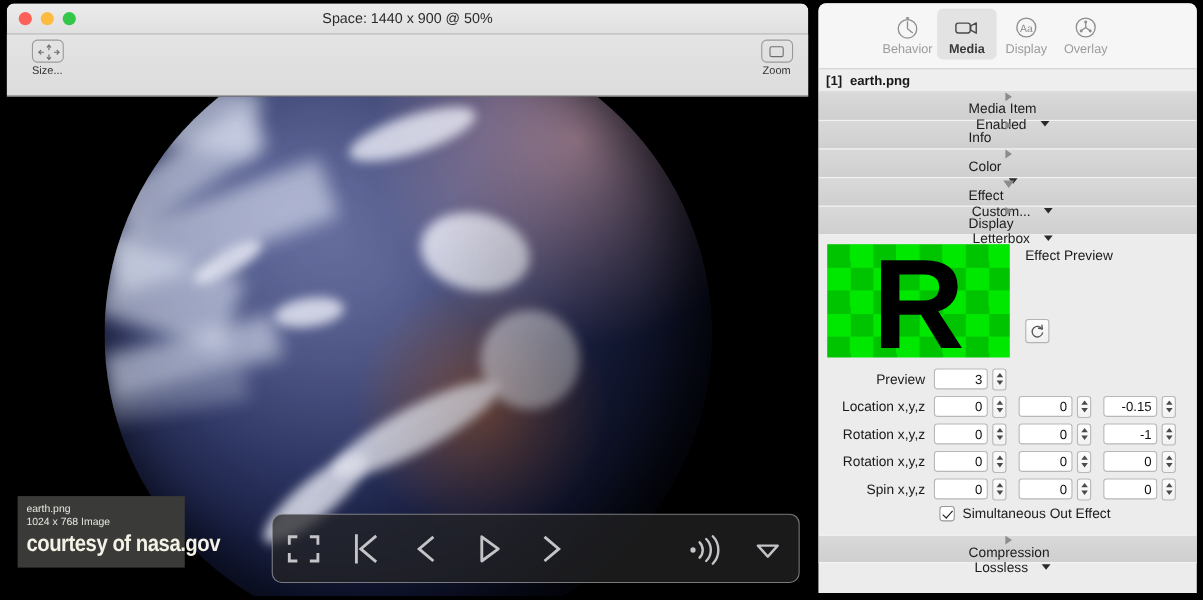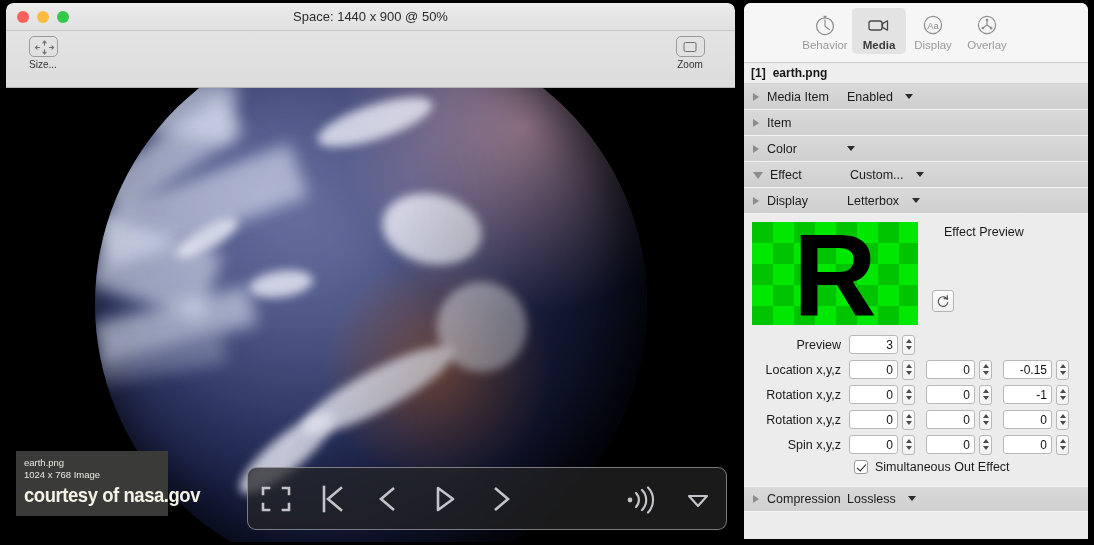--- a/index.html
+++ b/index.html
@@ -59,21 +59,21 @@
     border-bottom: 1px solid #b4b4b4;
   }
   .tb-item {
     position: absolute;
     top: 5px;
     width: 58px;
     text-align: center;
     cursor: default;
   }
   .tb-item.left  { left: 8px; }
-  .tb-item.right { right: 16px; }
+  .tb-item.right { right: 0; }
   .tb-label {
     font-size: 10px;
     color: #333;
     margin-top: 2px;
   }
   .icon-box {
     width: 29px; height: 21px;
     margin: 0 auto;
     border: 1px solid #9a9a9a;
     border-radius: 5px;
@@ -247,20 +247,21 @@
   .prop-row {
     height: 26px;
     background: linear-gradient(to bottom, #d9d9d9 0%, #cfcfcf 100%);
     border-bottom: 1px solid #f3f3f3;
     display: flex;
     align-items: center;
     padding-left: 9px;
     font-size: 12.5px;
     color: #1c1c1c;
     cursor: default;
+    flex-direction: column;
   }
   .disc {
     width: 0; height: 0;
     border-left: 6px solid #8c8c8c;
     border-top: 4.5px solid transparent;
     border-bottom: 4.5px solid transparent;
     margin-right: 8px;
   }
   .disc.open {
     border-left: 5px solid transparent;
@@ -304,21 +305,21 @@
     text-align: center;
     font-family: "Liberation Sans", sans-serif;
     font-size: 116px;
     font-weight: bold;
     line-height: 1;
     color: #000;
     margin-top: 2px;
   }
   .preview-right {
     flex: 1;
-    padding-left: 26px;
+    padding-left: 14px;
     position: relative;
   }
   .preview-label {
     font-size: 12.5px;
     color: #1a1a1a;
     margin-top: 3px;
   }
   .refresh-btn {
     position: absolute;
     left: 14px; top: 68px;
@@ -598,21 +599,21 @@
       <div class="disc"></div>
       <div class="prop-name">Media Item</div>
       <div class="prop-value">
         <span>Enabled</span>
         <span class="caret"></span>
       </div>
     </div>
 
     <div class="prop-row">
       <div class="disc"></div>
-      <div class="prop-name">Item</div>
+      <div class="prop-name">Info</div>
     </div>
 
     <div class="prop-row">
       <div class="disc"></div>
       <div class="prop-name">Color</div>
       <div class="prop-value">
         <span></span>
         <span class="caret" style="margin-left:0;"></span>
       </div>
     </div>

